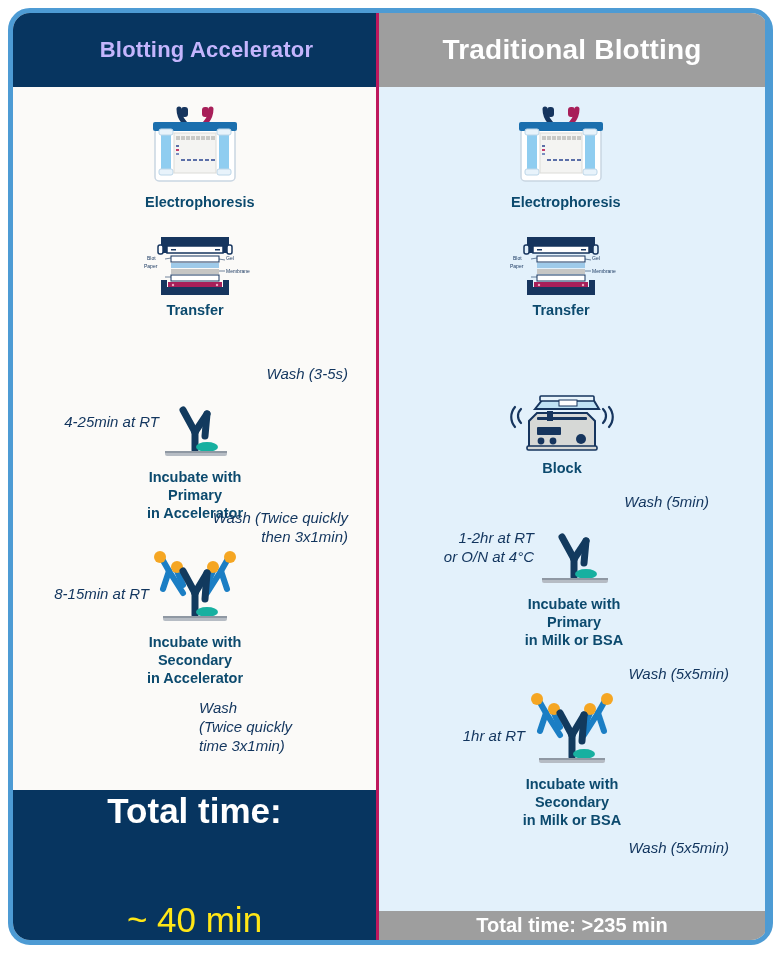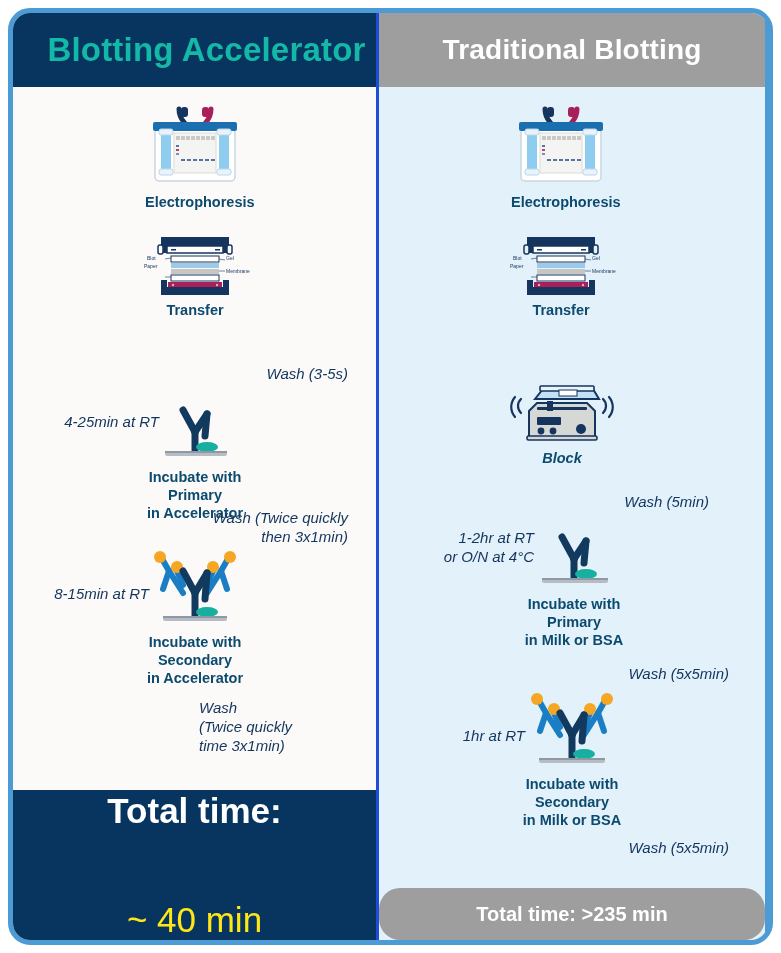--- a/index.html
+++ b/index.html
@@ -23,35 +23,35 @@
     display: flex;
     overflow: hidden;
   }
 
   .panel {
     display: flex;
     flex-direction: column;
     box-sizing: border-box;
   }
   .panel-left  { width: 363px; background: #fbfaf8; }
-  .panel-right { width: 389px; background: #e3f1fb; border-left: 3px solid #1d4ed8; }
+  .panel-right { width: 389px; background: #e3f1fb; border-left: 3px solid #be185d; }
 
   
   .panel-header {
     height: 74px;
     display: flex;
     align-items: center;
     justify-content: center;
     box-sizing: border-box;
   }
   .header-left  { background: #073560; }
   .header-right { background: #9e9e9e; }
   .header-left .panel-title {
-    color: #14b8a6;
-    font-size: 33px;
+    color: #c4b5fd;
+    font-size: 22px;
     font-weight: bold;
     letter-spacing: .2px;
     margin-left: 24px;
   }
   .header-right .panel-title {
     color: #ffffff;
     font-size: 28px;
     font-weight: bold;
     letter-spacing: .2px;
   }
@@ -99,22 +99,21 @@
     justify-content: space-between;
   }
   .footer-left .ft-line1 {
     color: #ffffff; font-size: 35px; font-weight: bold; line-height: 1.18;
   }
   .footer-left .ft-line2 {
     color: #ffe616; font-size: 35px; font-weight: normal; line-height: 1.18;
   }
   .footer-right {
     background: #9e9e9e;
-    height: 52px;
-    border-radius: 21px;
+    height: 29px;
   }
   .footer-right .ft-line1 {
     color: #ffffff; font-size: 20px; font-weight: bold;
   }
 
   svg { display: block; }
 </style>
 </head>
 <body>
 
@@ -358,21 +357,21 @@
             </g>
             <text x="12" y="25" font-family="Liberation Sans, sans-serif" font-size="5" fill="#16355e">Blot</text>
             <text x="9" y="33" font-family="Liberation Sans, sans-serif" font-size="5" fill="#16355e">Paper</text>
             <text x="91" y="25" font-family="Liberation Sans, sans-serif" font-size="5" fill="#16355e">Gel</text>
             <text x="91" y="38" font-family="Liberation Sans, sans-serif" font-size="5" fill="#16355e">Membrane</text>
           </svg>
         </span>
         <div class="step-label">Transfer</div>
       </div>
 
-      <div class="step" style="left:128px; top:292px; width:110px;font-style:italic;">
+      <div class="step" style="left:128px; top:302px; width:110px;">
         <span>
           <svg width="110" height="66" viewBox="0 0 110 66">
             <g stroke="#16355e" stroke-width="2.2" fill="none" stroke-linecap="round">
               <path d="M14 20 C10 24, 10 30, 14 34"></path>
               <path d="M8 18 C3 24, 3 32, 8 38"></path>
               <path d="M96 20 C100 24, 100 30, 96 34"></path>
               <path d="M102 18 C107 24, 107 32, 102 38"></path>
             </g>
             <path d="M22 58 L22 32 L30 24 L80 24 L88 32 L88 58 Z" fill="#d6d8d6" stroke="#16355e" stroke-width="2"></path>
             <rect x="40" y="22" width="6" height="10" fill="#16355e"></rect>

